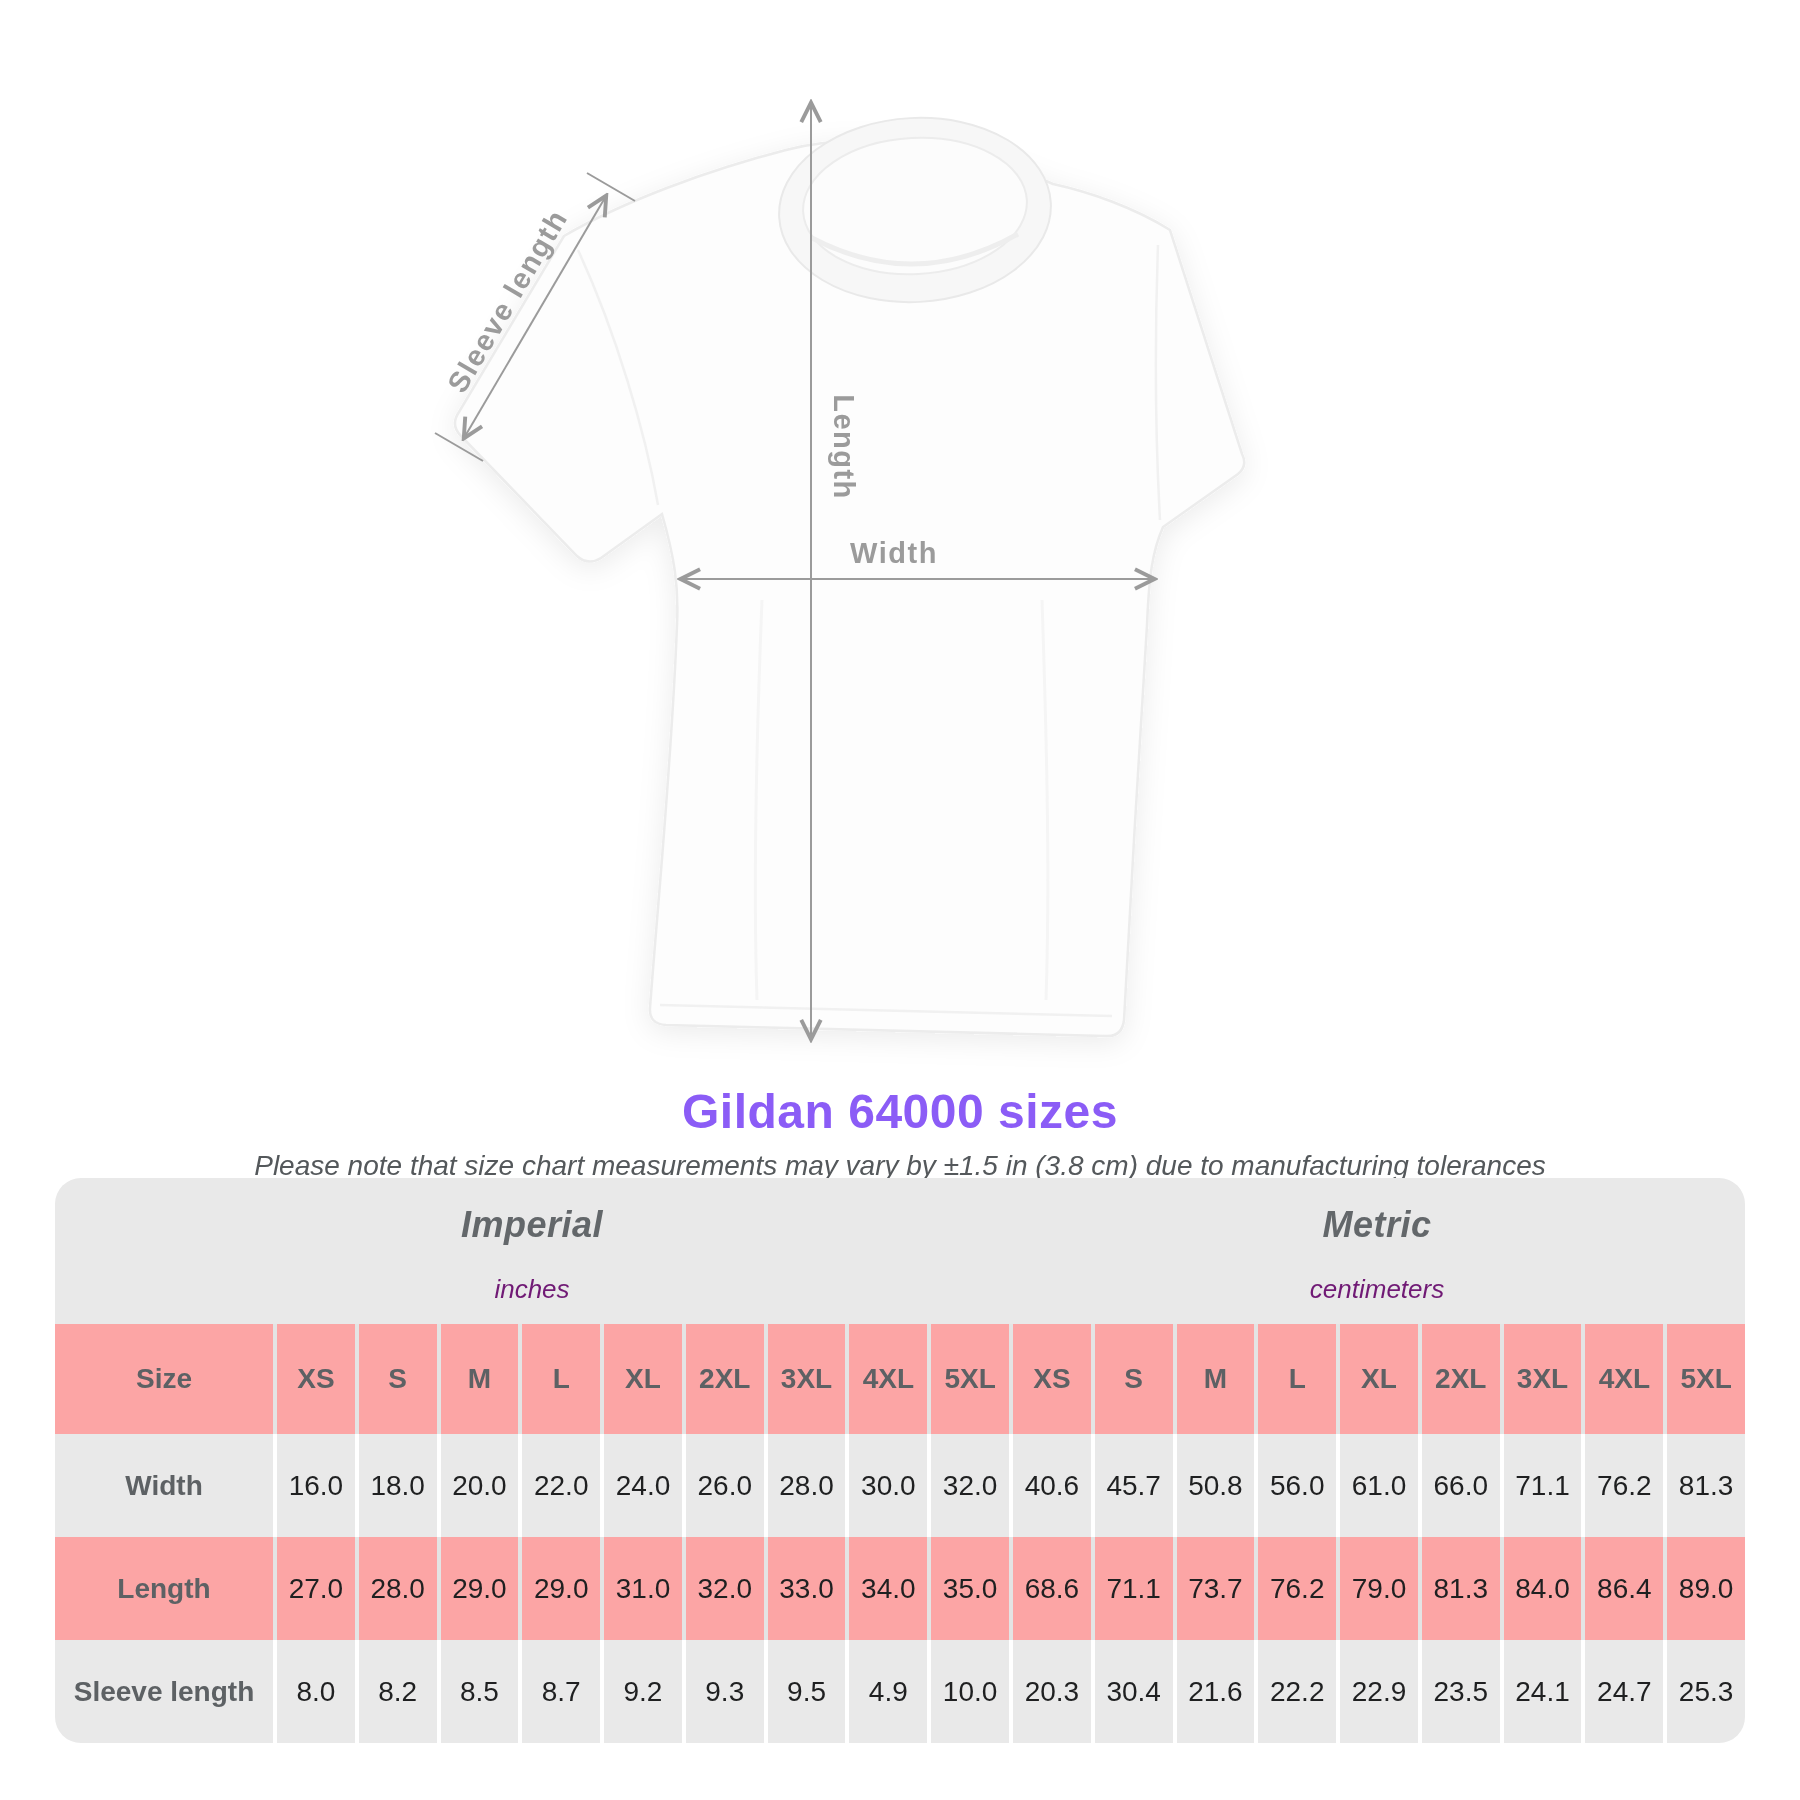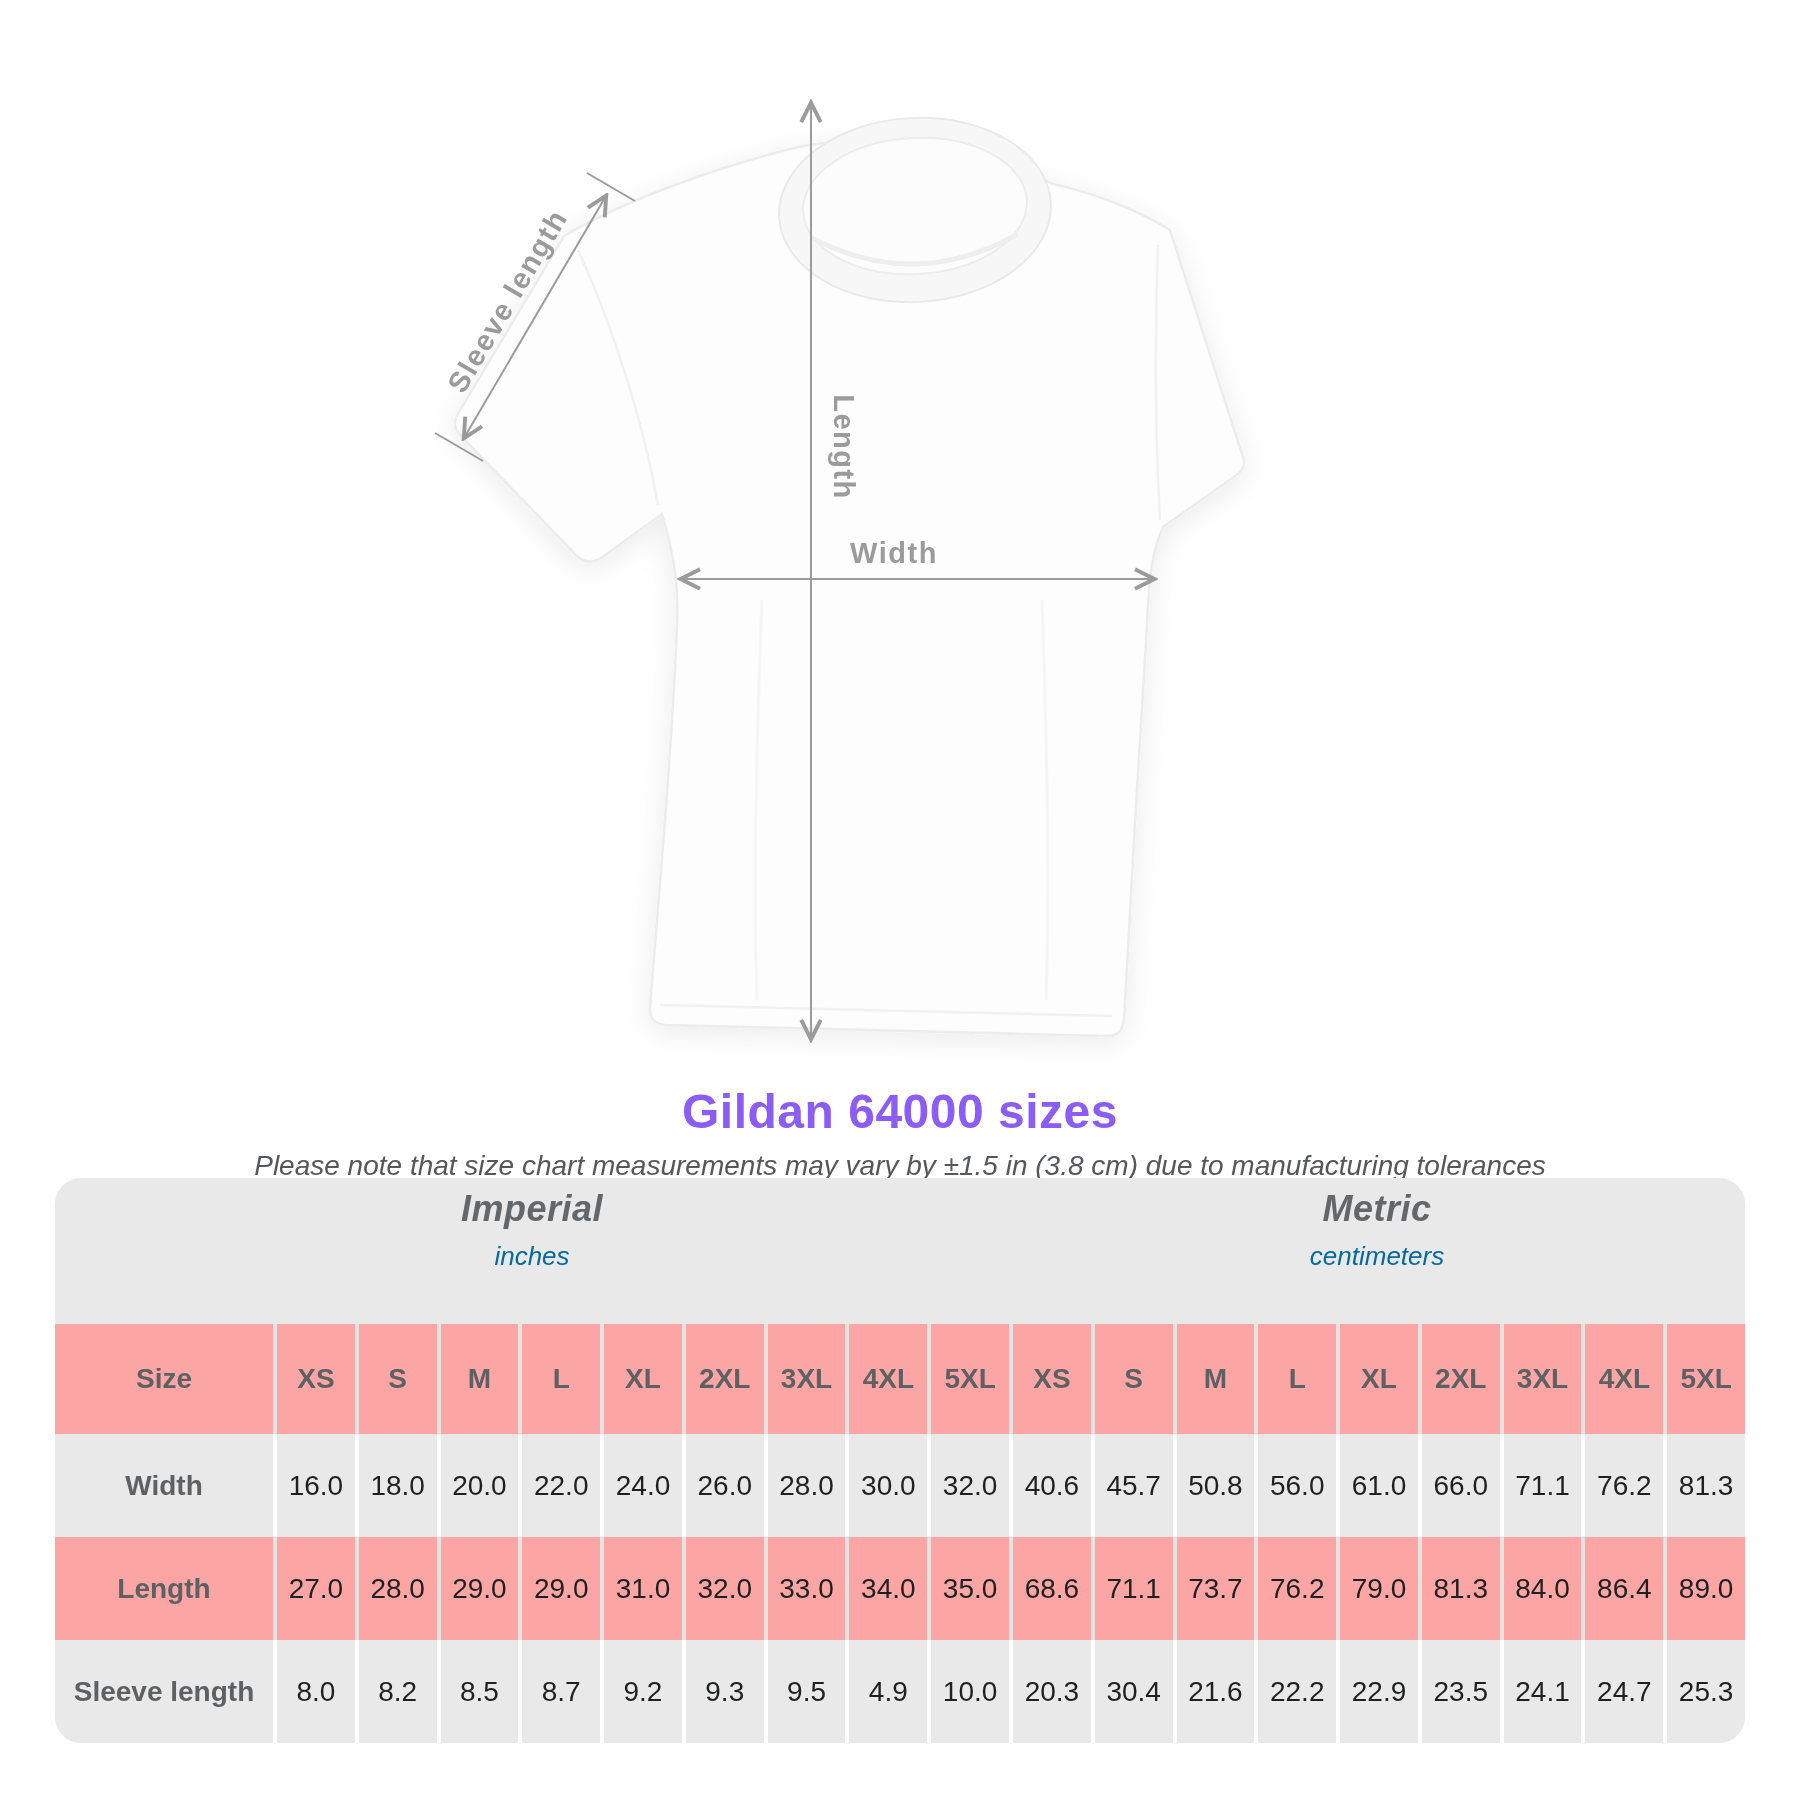--- a/index.html
+++ b/index.html
@@ -18,25 +18,25 @@
     position:absolute;top:1122px;left:0;width:100%;
     text-align:center;font-size:28px;font-style:italic;color:#54585b;
   }
 
   
   .size-table{
     position:absolute;top:1178px;left:55px;width:1690px;
     border-radius:26px;overflow:hidden;
   }
   .unit-band{display:flex;height:146px;background:#e9e9e9;}
-  .unit-group{display:flex;flex-direction:column;align-items:center;justify-content:flex-start;padding-top:10px;box-sizing:border-box;}
+  .unit-group{display:flex;flex-direction:column;align-items:center;justify-content:flex-start;padding-top:26px;box-sizing:border-box;}
   .unit-group.imperial{width:56.45%;}
   .unit-group.metric{width:43.55%;}
   .unit-name{font-size:36px;font-weight:bold;font-style:italic;color:#63676a;letter-spacing:.5px;}
-  .unit-sub{font-size:26px;font-style:italic;color:#0369a1;margin-top:11px;}
+  .unit-sub{font-size:26px;font-style:italic;color:#701a75;margin-top:28px;}
 
   .trow{display:grid;grid-template-columns:218px repeat(18,1fr);height:103px;}
   .trow.r-size{height:110px;}
   .r-white{background:#fca5a5;}
   .r-gray{background:#e9e9e9;}
   .cell{display:flex;align-items:center;justify-content:center;box-sizing:border-box;
         font-size:28px;color:#1f2021;}
   .cell.hd{font-weight:bold;color:#5d6164;}
   .r-white .cell + .cell{border-left:4px solid #e4e4e4;}
   .r-gray  .cell + .cell{border-left:4px solid #ffffff;}

